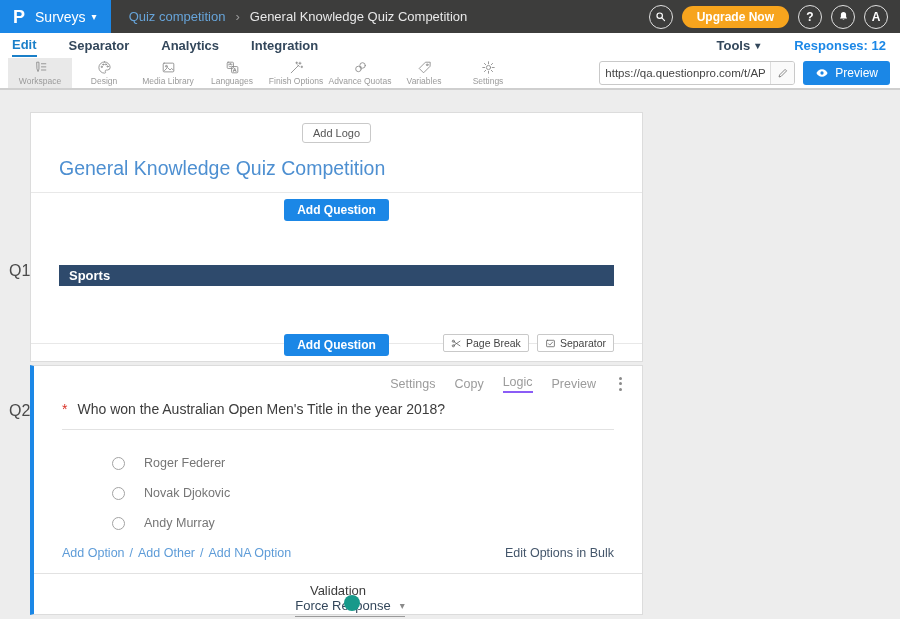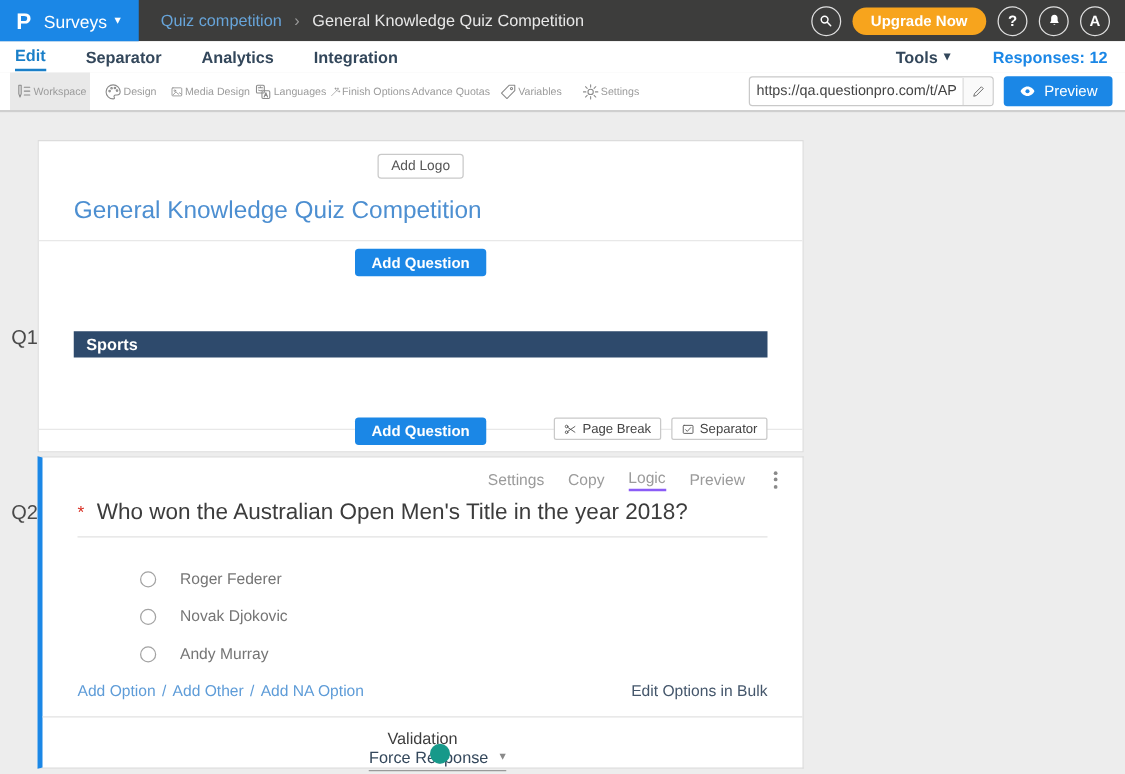--- a/index.html
+++ b/index.html
@@ -29,21 +29,21 @@
     padding:0 12px; font-size:13px; }
   .tab { margin-right:32px; color:#33475b; font-weight:600; cursor:pointer; padding:3px 0; }
   .tab.active { color:#1a7fc8; border-bottom:2px solid #1a7fc8; }
   .tab-right { margin-left:auto; display:flex; align-items:center; gap:34px; padding-right:2px; }
   .tools { color:#33475b; font-weight:600; display:flex; align-items:center; gap:5px; cursor:pointer; }
   .responses { color:#1b87e6; font-weight:600; }
 
   
   .toolbar { height:32px; background:#fff; border-bottom:2px solid #cfcfcf;
     display:flex; align-items:stretch; padding-left:8px; }
-  .tool { width:64px; display:flex; flex-direction:row; align-items:center;
+  .tool { width:64px; display:flex; flex-direction:column; align-items:center;
     justify-content:center; gap:1px; cursor:pointer; }
   .tool.active { background:#e9e9e9; }
   .tool svg { width:15px; height:15px; stroke:#8b8b8b; fill:none;
     stroke-width:1.4; stroke-linecap:round; stroke-linejoin:round; }
   .tool .tlabel { font-size:8.5px; color:#9b9b9b; white-space:nowrap; }
   .toolbar-right { margin-left:auto; display:flex; align-items:center; gap:8px; padding-right:10px; }
   .url-box { width:196px; height:24px; border:1px solid #c9c9c9; border-radius:3px;
     background:#fff; display:flex; align-items:center; overflow:hidden; }
   .url-box input { border:none; outline:none; flex:1; font-size:11.5px; color:#444;
     padding:0 5px; font-family:"Liberation Sans", sans-serif; min-width:0; }
@@ -95,21 +95,21 @@
   
   .menu-row { padding:10px 16px 0; display:flex; justify-content:flex-end;
     align-items:center; gap:19px; height:25px; }
   .menu-item { font-size:12.5px; color:#9b9b9b; cursor:pointer; }
   .menu-item.logic-active { border-bottom:2px solid #8b5cf6; padding-bottom:2px; }
   .kebab { display:flex; flex-direction:column; gap:2.5px; padding:2px 4px; cursor:pointer; }
   .kebab i { width:3px; height:3px; border-radius:50%; background:#8a8a8a; }
   .question-row { margin:9px 28px 0; display:flex; gap:10px; align-items:flex-start;
     border-bottom:1px solid #e2e2e2; padding-bottom:11px; }
   .req { color:#d93025; font-size:14px; line-height:18px; }
-  .qtext { font-size:18px; color:#3c3c3c; line-height:18px; cursor:text; }
+  .qtext { font-size:14px; color:#3c3c3c; line-height:18px; cursor:text; }
   .options { margin:26px 0 0 78px; }
   .option { display:flex; align-items:center; gap:19px; height:14px; margin-bottom:16px;
     cursor:pointer; }
   .radio { width:13px; height:13px; border:1.5px solid #a3a3a3; border-radius:50%;
     flex:0 0 auto; }
   .opt-label { font-size:12.5px; color:#757575; }
   .links-row { margin:14px 28px 0; display:flex; align-items:center; font-size:12.5px; }
   .add-link { color:#5e9cd8; cursor:pointer; }
   .link-sep { color:#5e9cd8; margin:0 5px; }
   .bulk-link { margin-left:auto; color:#44566b; cursor:pointer; }
@@ -193,21 +193,21 @@
         <circle cx="17" cy="10.3" r="1"></circle>
       </svg>
     <span class="tlabel">Design</span>
   </div>
   <div class="tool">
     <svg viewBox="0 0 24 24">
         <rect x="3.5" y="5" width="17" height="14" rx="1.5"></rect>
         <circle cx="8.5" cy="10" r="1.4"></circle>
         <path d="M5.5 17l5-5 4 4 2.5-2.5 2.5 2.5"></path>
       </svg>
-    <span class="tlabel">Media Design</span>
+    <span class="tlabel">Media Library</span>
   </div>
   <div class="tool">
     <svg viewBox="0 0 24 24">
         <rect x="3.5" y="3.5" width="10" height="10" rx="1.5"></rect>
         <path d="M5.8 6.8h5.4M8.5 5.5v1.3M6.3 9.8c1.6 1.1 3 1.1 4.4 0"></path>
         <rect x="10.5" y="10.5" width="10" height="10" rx="1.5"></rect>
         <path d="M13.3 18.5l2.2-5.4 2.2 5.4M14.1 16.7h2.8"></path>
       </svg>
     <span class="tlabel">Languages</span>
   </div>

